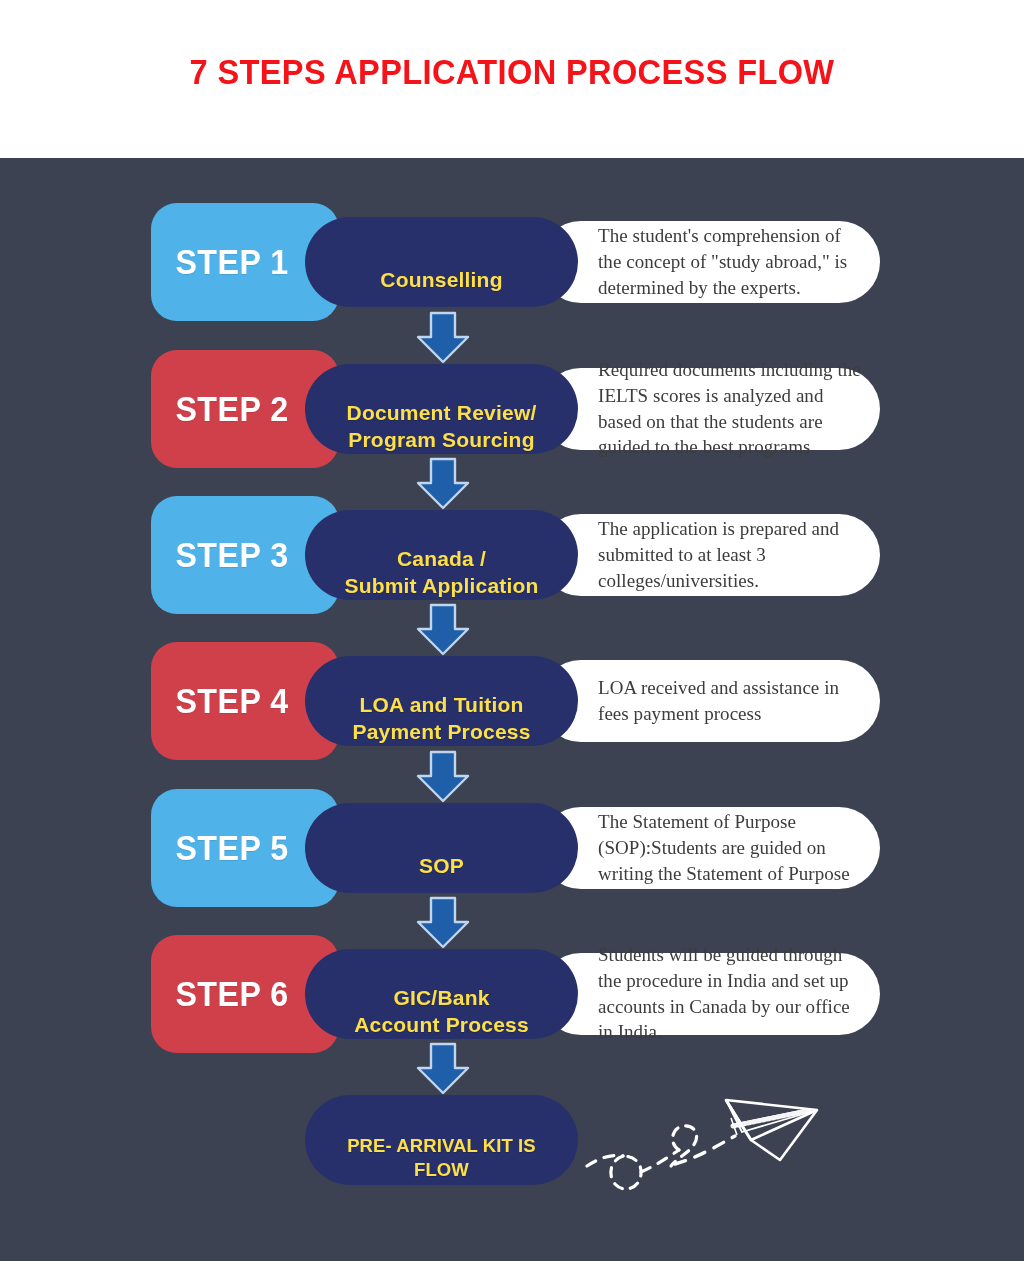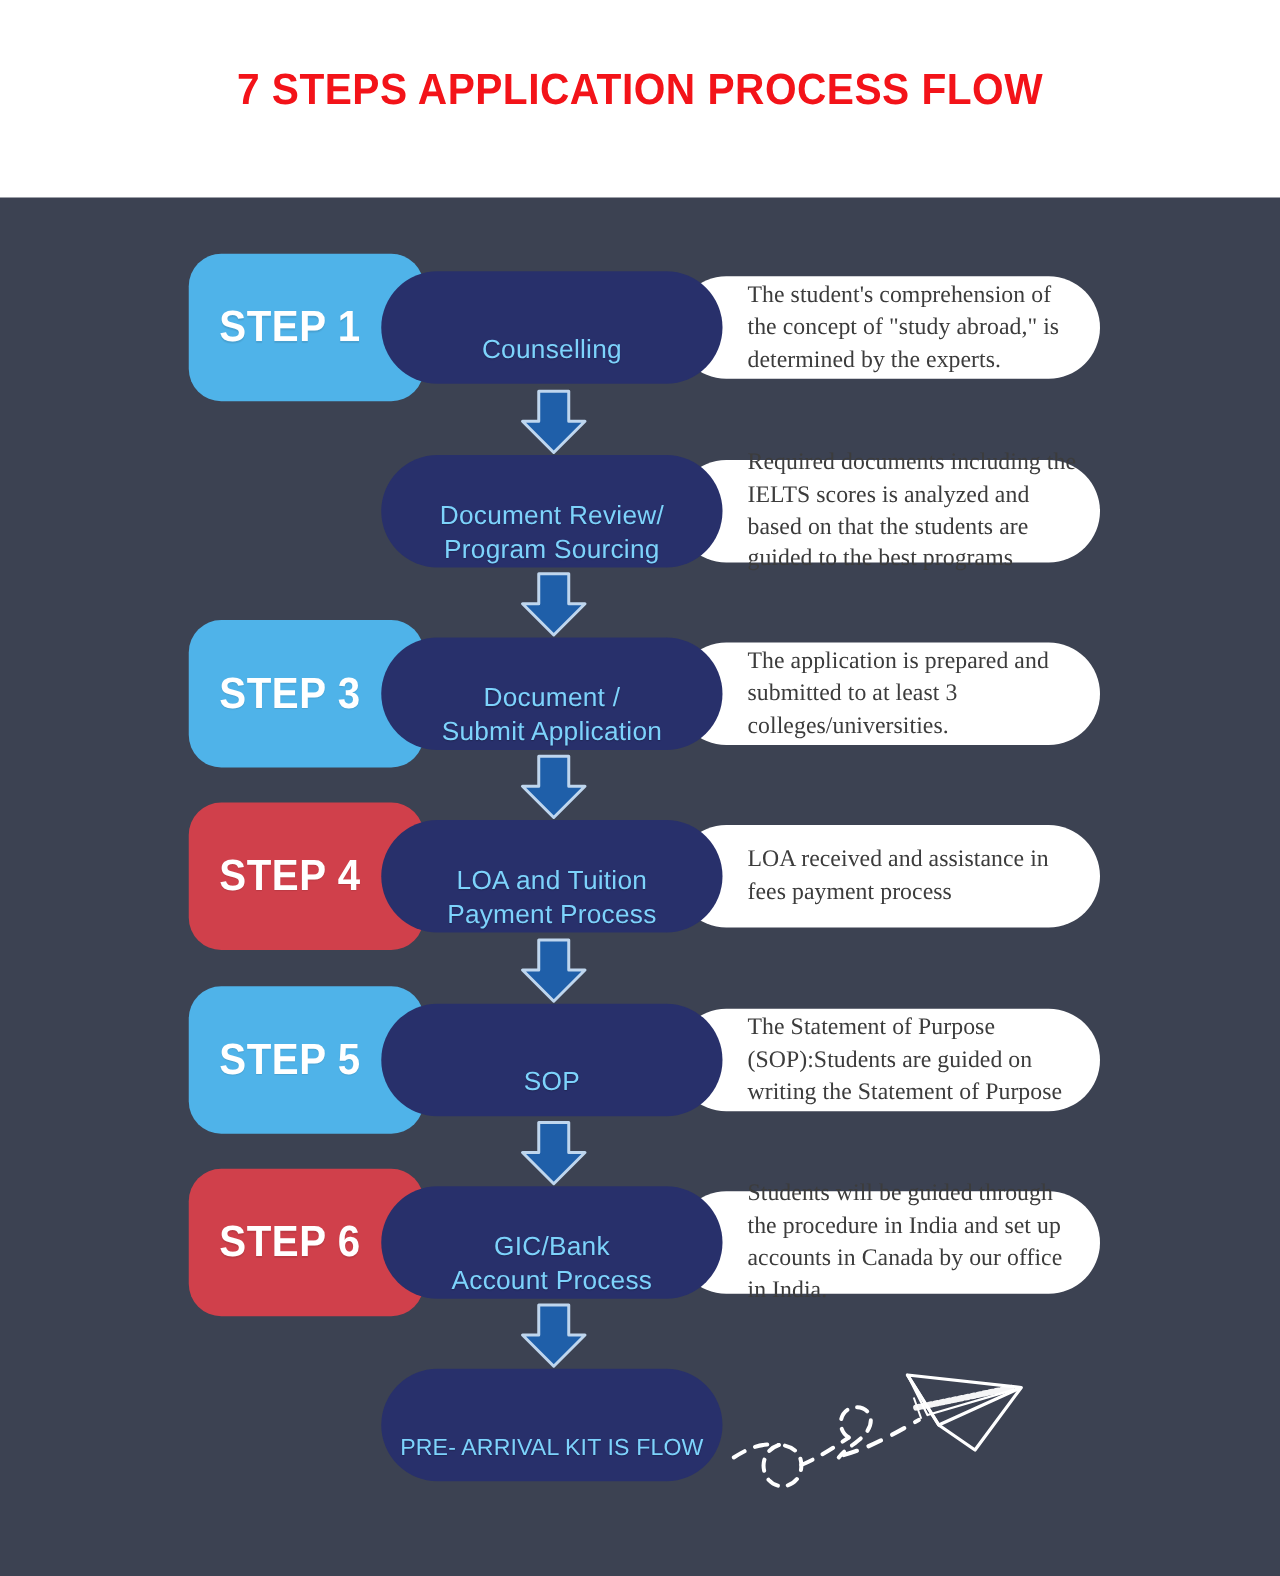--- a/index.html
+++ b/index.html
@@ -105,23 +105,23 @@
     height: 90px;
     background: #28306B;
     border-radius: 46px;
     z-index: 3;
     display: flex;
     align-items: center;
     justify-content: center;
   }
 
   .pill-text {
-    color: #7dd3fc;
+    color: #fde047;
     font-family: "Liberation Sans Narrow", "Liberation Sans", sans-serif;
-    font-weight: normal;
+    font-weight: bold;
     font-size: 21px;
     line-height: 1.28;
     text-align: center;
     padding: 0 14px;
     letter-spacing: 0.2px;
     text-shadow: 0 1px 1px rgba(0,0,0,0.22);
     margin-top: 36px;
   }
   .pill-text.small {
     font-size: 18.5px;
@@ -193,20 +193,23 @@
         <div class="desc-panel" style="background: rgb(255, 255, 255);">
           <div class="desc-text" style="color: rgb(60, 60, 60);">The student's comprehension of the concept of "study abroad," is determined by the experts.</div>
         </div>
       <div class="title-pill" style="background: rgb(40, 48, 107);">
         <div class="pill-text">
           <div>Counselling</div>
         </div>
       </div>
         </div>
         <div class="row" style="top: 192px;">
+      <div class="label-panel red" style="background: rgb(208, 64, 75);">
+        <div class="step-label">STEP 2</div>
+      </div>
 
         <div class="desc-panel" style="background: rgb(255, 255, 255);">
           <div class="desc-text" style="color: rgb(60, 60, 60);">Required documents including the IELTS scores is analyzed and based on that the students are guided to the best programs</div>
         </div>
       <div class="title-pill" style="background: rgb(40, 48, 107);">
         <div class="pill-text">
           <div>Document Review/</div>
               <div>Program Sourcing</div>
         </div>
       </div>
@@ -214,21 +217,21 @@
         <div class="row" style="top: 338px;">
       <div class="label-panel blue" style="background: rgb(79, 179, 233);">
         <div class="step-label">STEP 3</div>
       </div>
 
         <div class="desc-panel" style="background: rgb(255, 255, 255);">
           <div class="desc-text" style="color: rgb(60, 60, 60);">The application is prepared and submitted to at least 3 colleges/universities.</div>
         </div>
       <div class="title-pill" style="background: rgb(40, 48, 107);">
         <div class="pill-text">
-          <div>Document /</div>
+          <div>Canada /</div>
               <div>Submit Application</div>
         </div>
       </div>
         </div>
         <div class="row" style="top: 484px;">
       <div class="label-panel red" style="background: rgb(208, 64, 75);">
         <div class="step-label">STEP 4</div>
       </div>
 
         <div class="desc-panel" style="background: rgb(255, 255, 255);">

